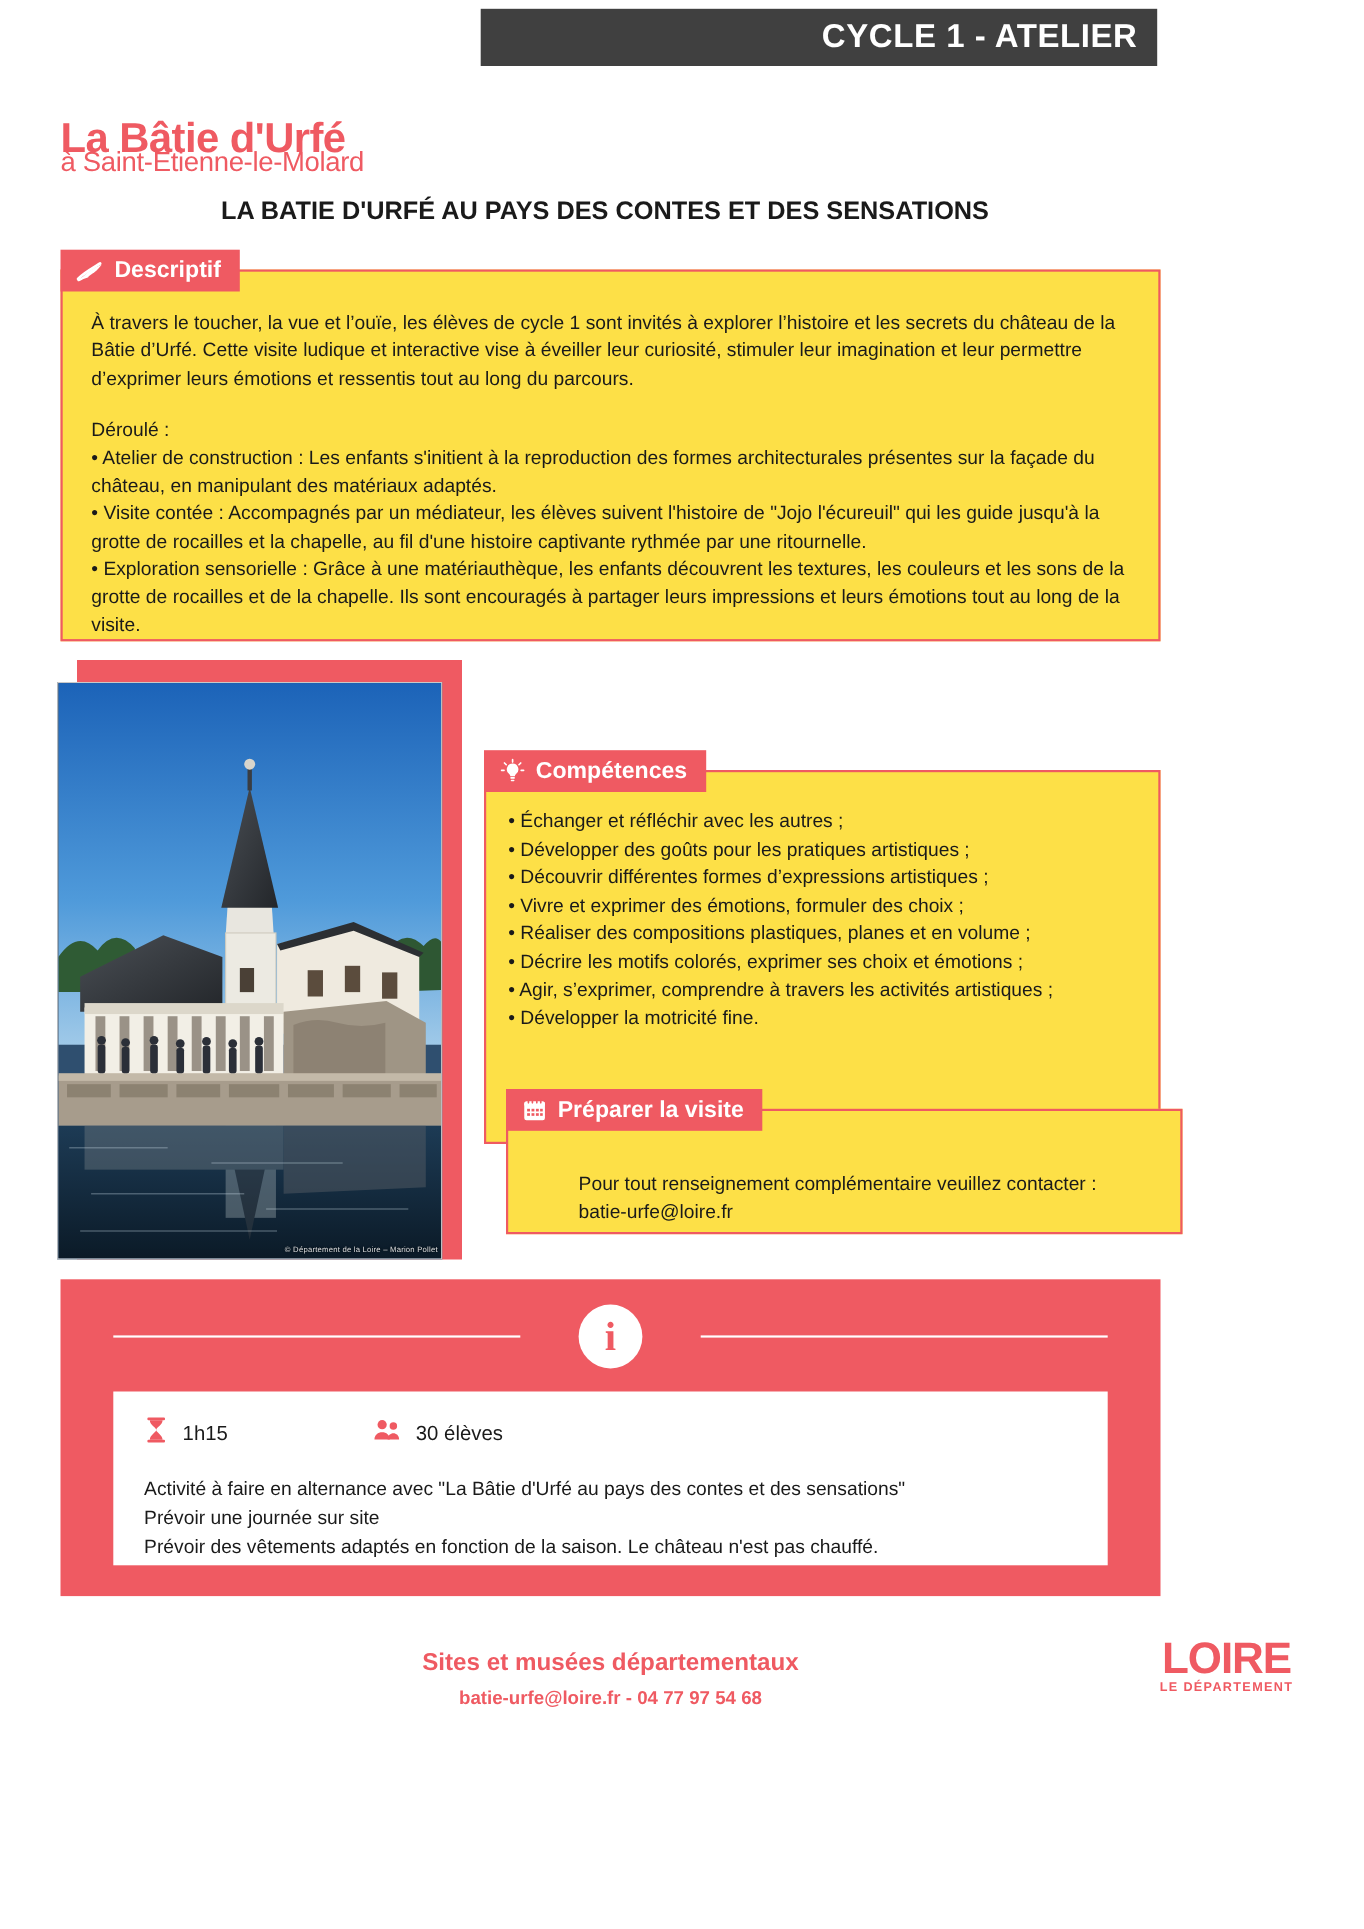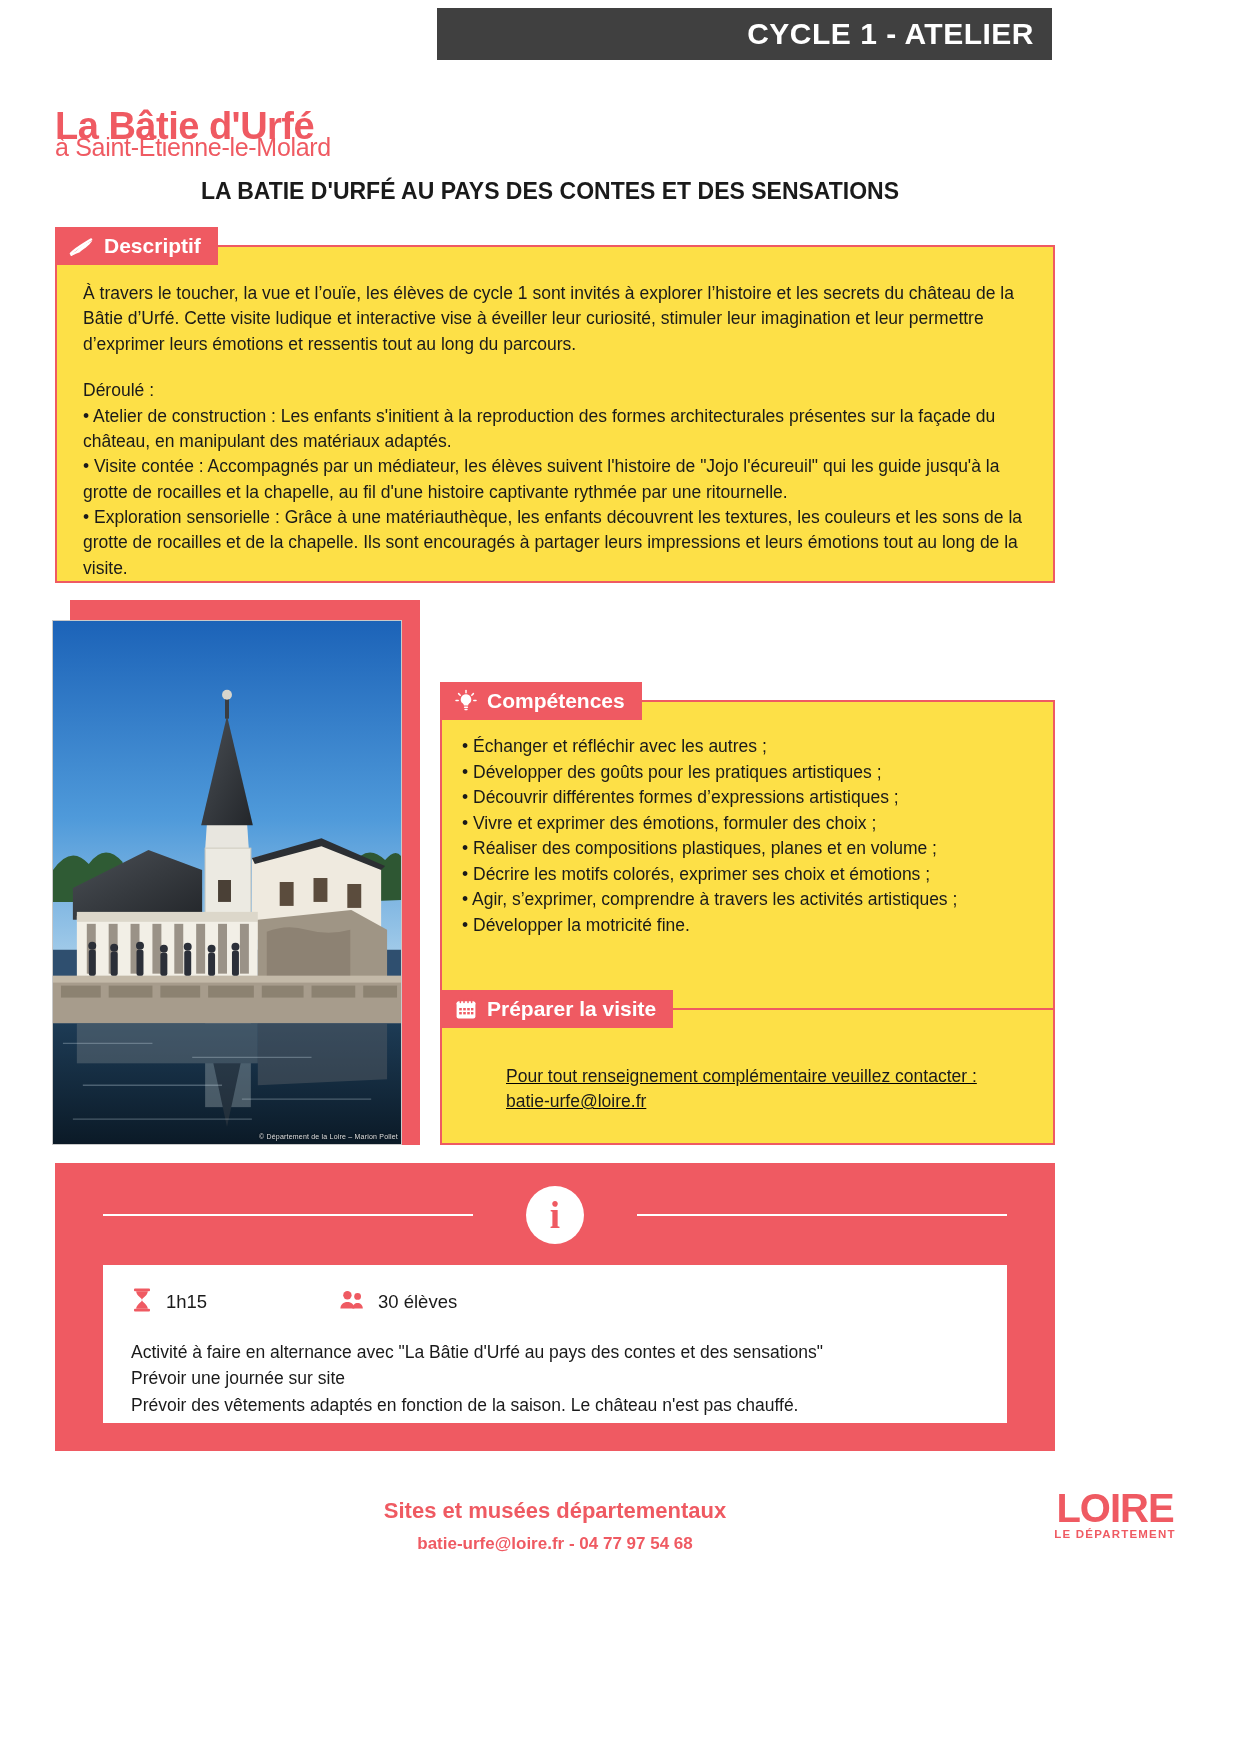--- a/index.html
+++ b/index.html
@@ -71,21 +71,21 @@
     color: rgba(255,255,255,.85); font-size: 7px; letter-spacing: .2px;
     text-shadow: 0 0 2px rgba(0,0,0,.9);
   }
 
   
   #competences { left: 440px; top: 700px; width: 615px; height: 340px; }
   #competences .panel-body { padding-top: 32px; padding-left: 20px; }
   .list-item { font-size: 17.5px; line-height: 1.46; color: #1a1a1a; }
 
   
-  #preparer { left: 440px; top: 1008px; width: 615px; height: 137px; text-decoration: underline; }
+  #preparer { left: 460px; top: 1008px; width: 615px; height: 114px; }
   #preparer .panel-body { padding-top: 54px; padding-left: 20px; margin-left: 44px; }
 
   
   .info-block {
     position: absolute; left: 55px; top: 1163px; width: 1000px; height: 288px;
     background: #ef5a62;
   }
   .info-rule {
     position: absolute; top: 51px; height: 2px; background: #fff;
   }

